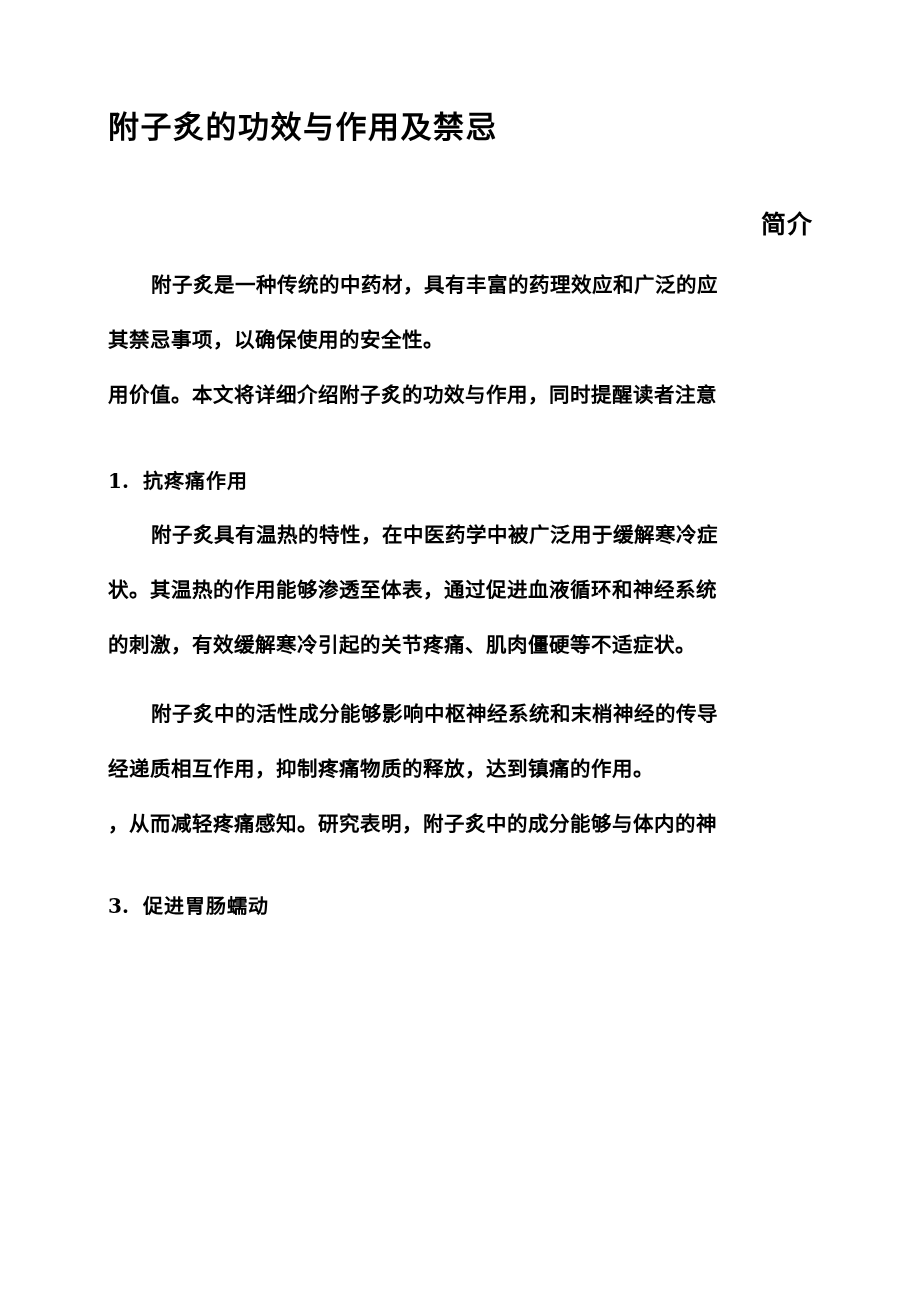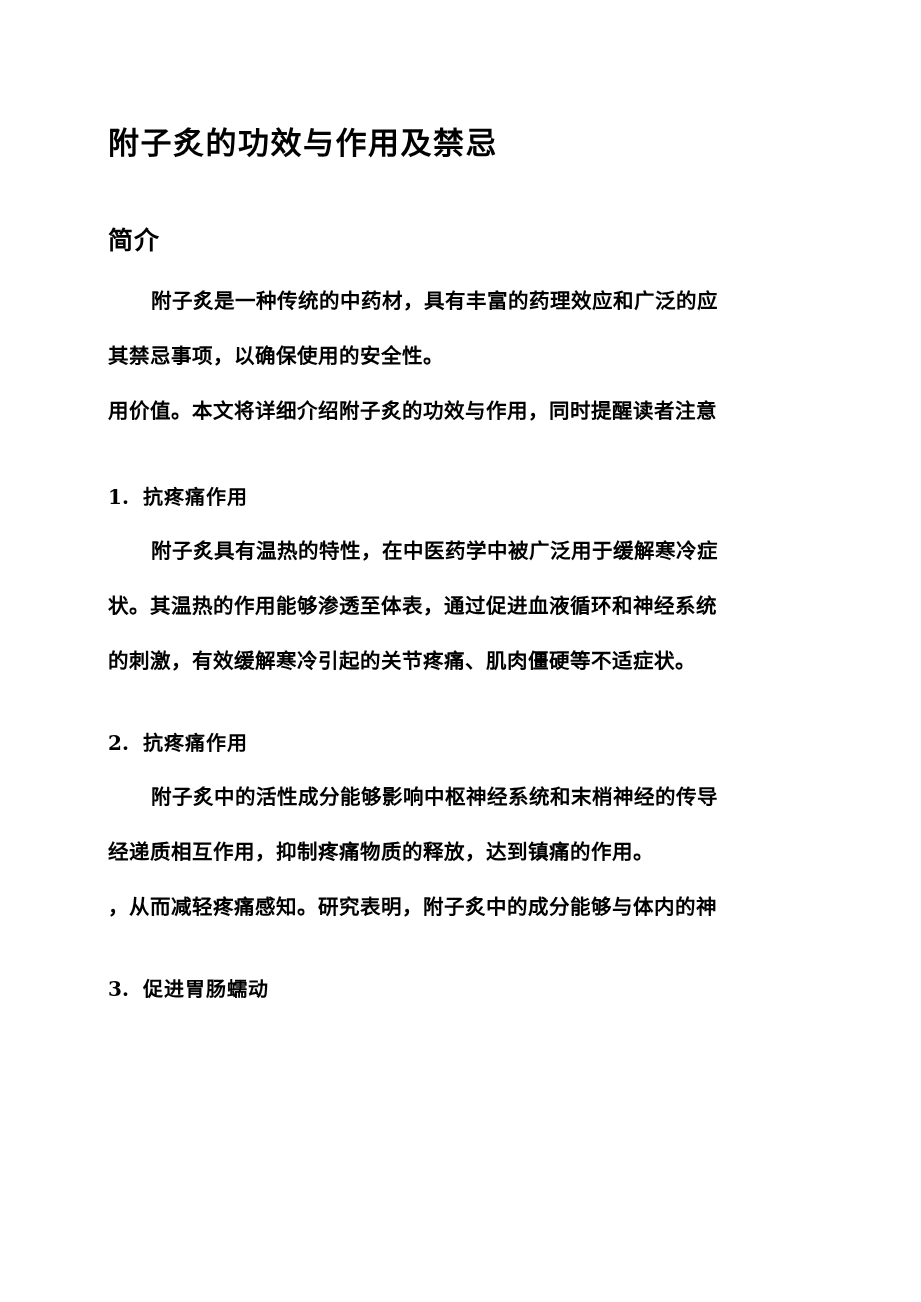--- a/index.html
+++ b/index.html
@@ -16,21 +16,21 @@
     background: #ffffff;
     overflow: hidden;
     font-family: "DejaVu Serif", "Liberation Serif", serif;
     color: #000000;
     box-sizing: border-box;
   }
 
   .content {
     position: absolute;
     left: 108px;
-    top: 16px;
+    top: 0;
     width: 705px;
   }
 
   
   .doc-title {
     font-size: 31px;
     font-weight: bold;
     line-height: 1.25;
     letter-spacing: 1.5px;
     margin: 0;
@@ -41,21 +41,21 @@
   
   .section-heading {
     font-size: 25px;
     font-weight: bold;
     line-height: 1.25;
     letter-spacing: 1px;
     margin: 0;
     white-space: nowrap;
   }
 
-  .section-heading.intro      { padding-top: 62px; }
+  .section-heading.intro      { padding-top: 62px; text-align: right; }
   .section-heading.effects    { padding-top: 40px; }
 
   
   .sub-heading {
     font-size: 20px;
     font-weight: bold;
     line-height: 1.25;
     letter-spacing: 1px;
     margin: 0;
     white-space: nowrap;
@@ -116,23 +116,20 @@
     <h3 class="sub-heading first">
       <span class="num">1.</span><span>抗疼痛作用</span>
     </h3>
 
     <p class="body-paragraph sub-para">
       <span class="line"><span class="indent"></span><span>附子炙具有温热的特性，在中医药学中被广泛用于缓解寒冷症</span></span>
       <span class="line">状。其温热的作用能够渗透至体表，通过促进血液循环和神经系统</span>
       <span class="line">的刺激，有效缓解寒冷引起的关节疼痛、肌肉僵硬等不适症状。</span>
     </p>
 
-    <h3 class="sub-heading rest">
-      <span class="num">2.</span><span>抗疼痛作用</span>
-    </h3>
 
     <p class="body-paragraph sub-para">
       <span class="line"><span class="indent"></span><span>附子炙中的活性成分能够影响中枢神经系统和末梢神经的传导</span></span>
       <span class="line">经递质相互作用，抑制疼痛物质的释放，达到镇痛的作用。</span>
       <span class="line">，从而减轻疼痛感知。研究表明，附子炙中的成分能够与体内的神</span>
     </p>
 
     <h3 class="sub-heading rest">
       <span class="num">3.</span><span>促进胃肠蠕动</span>
     </h3>

